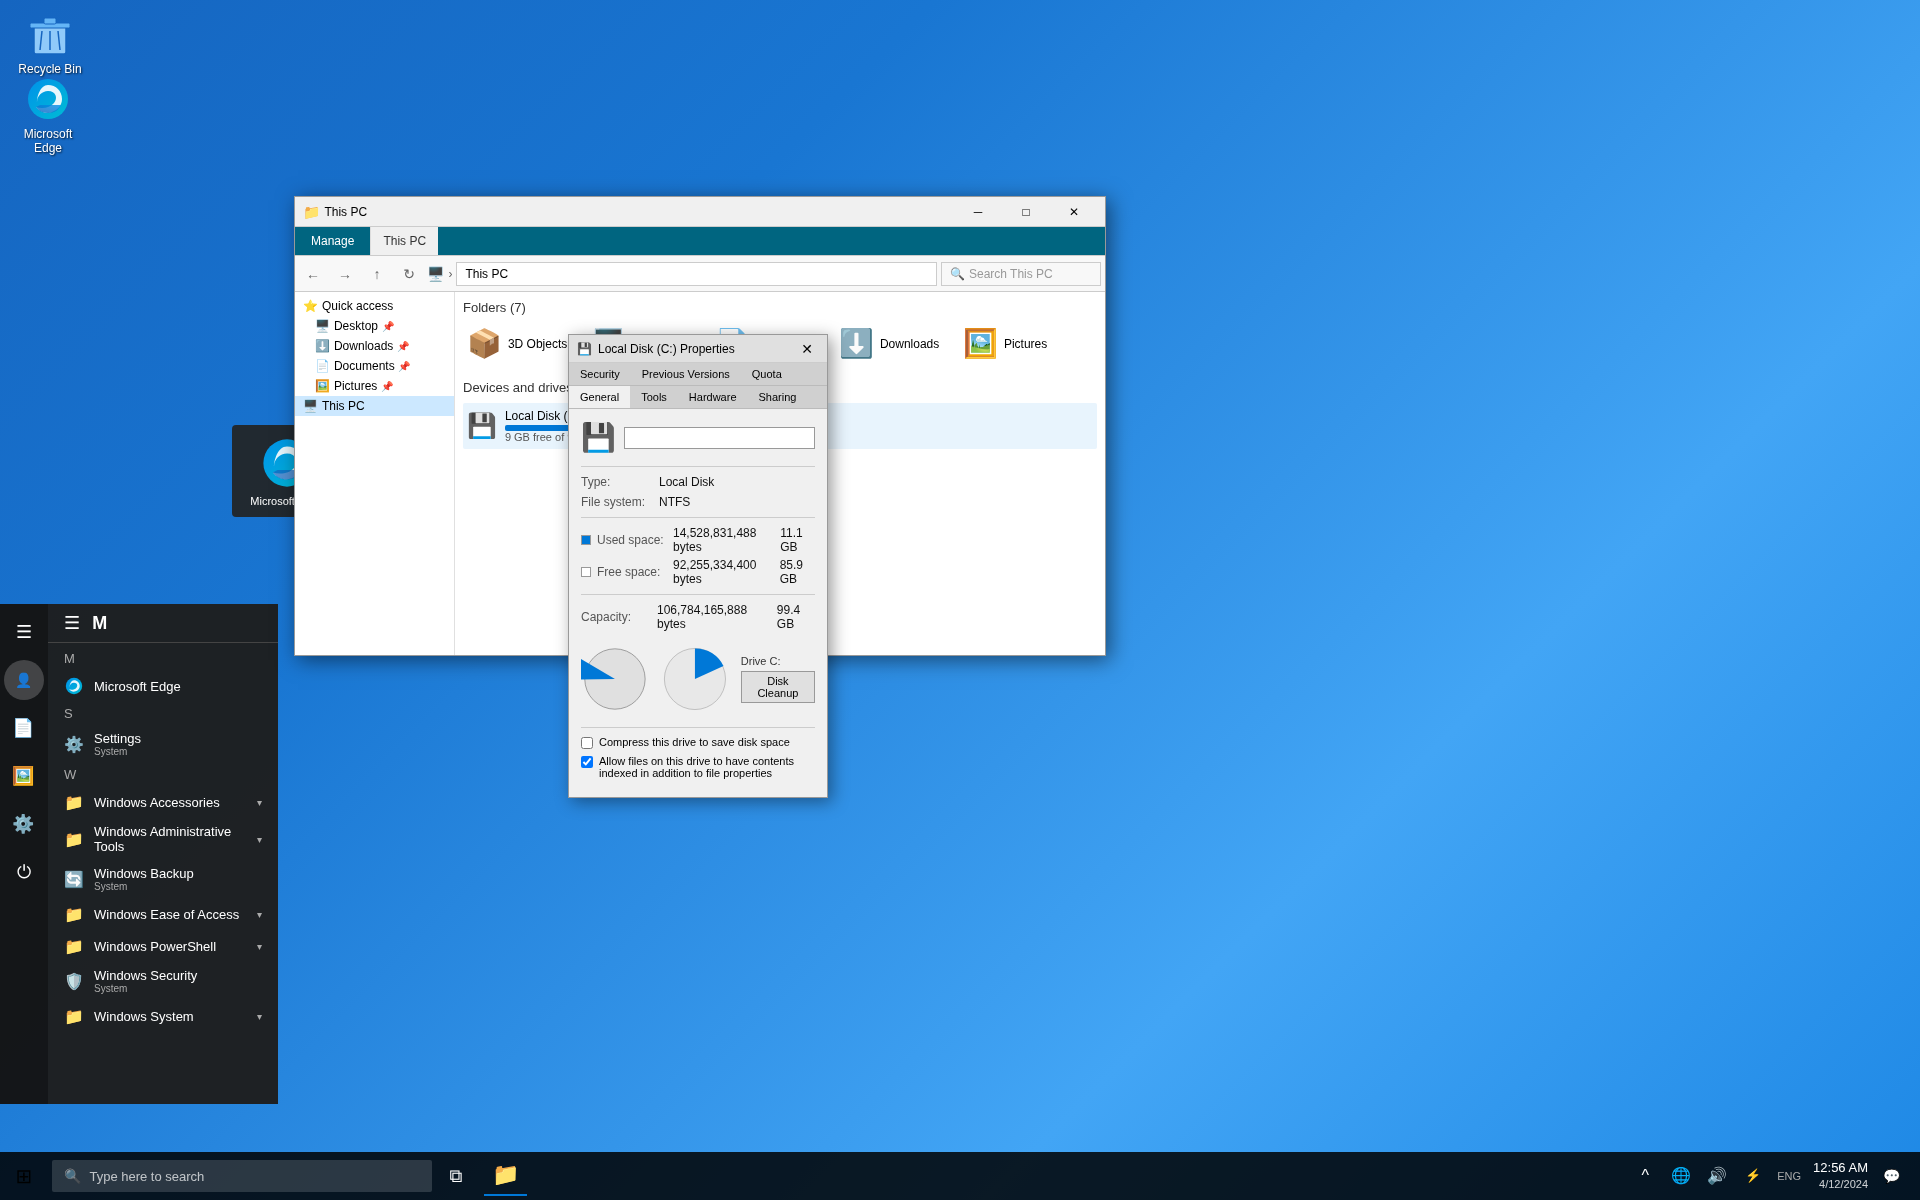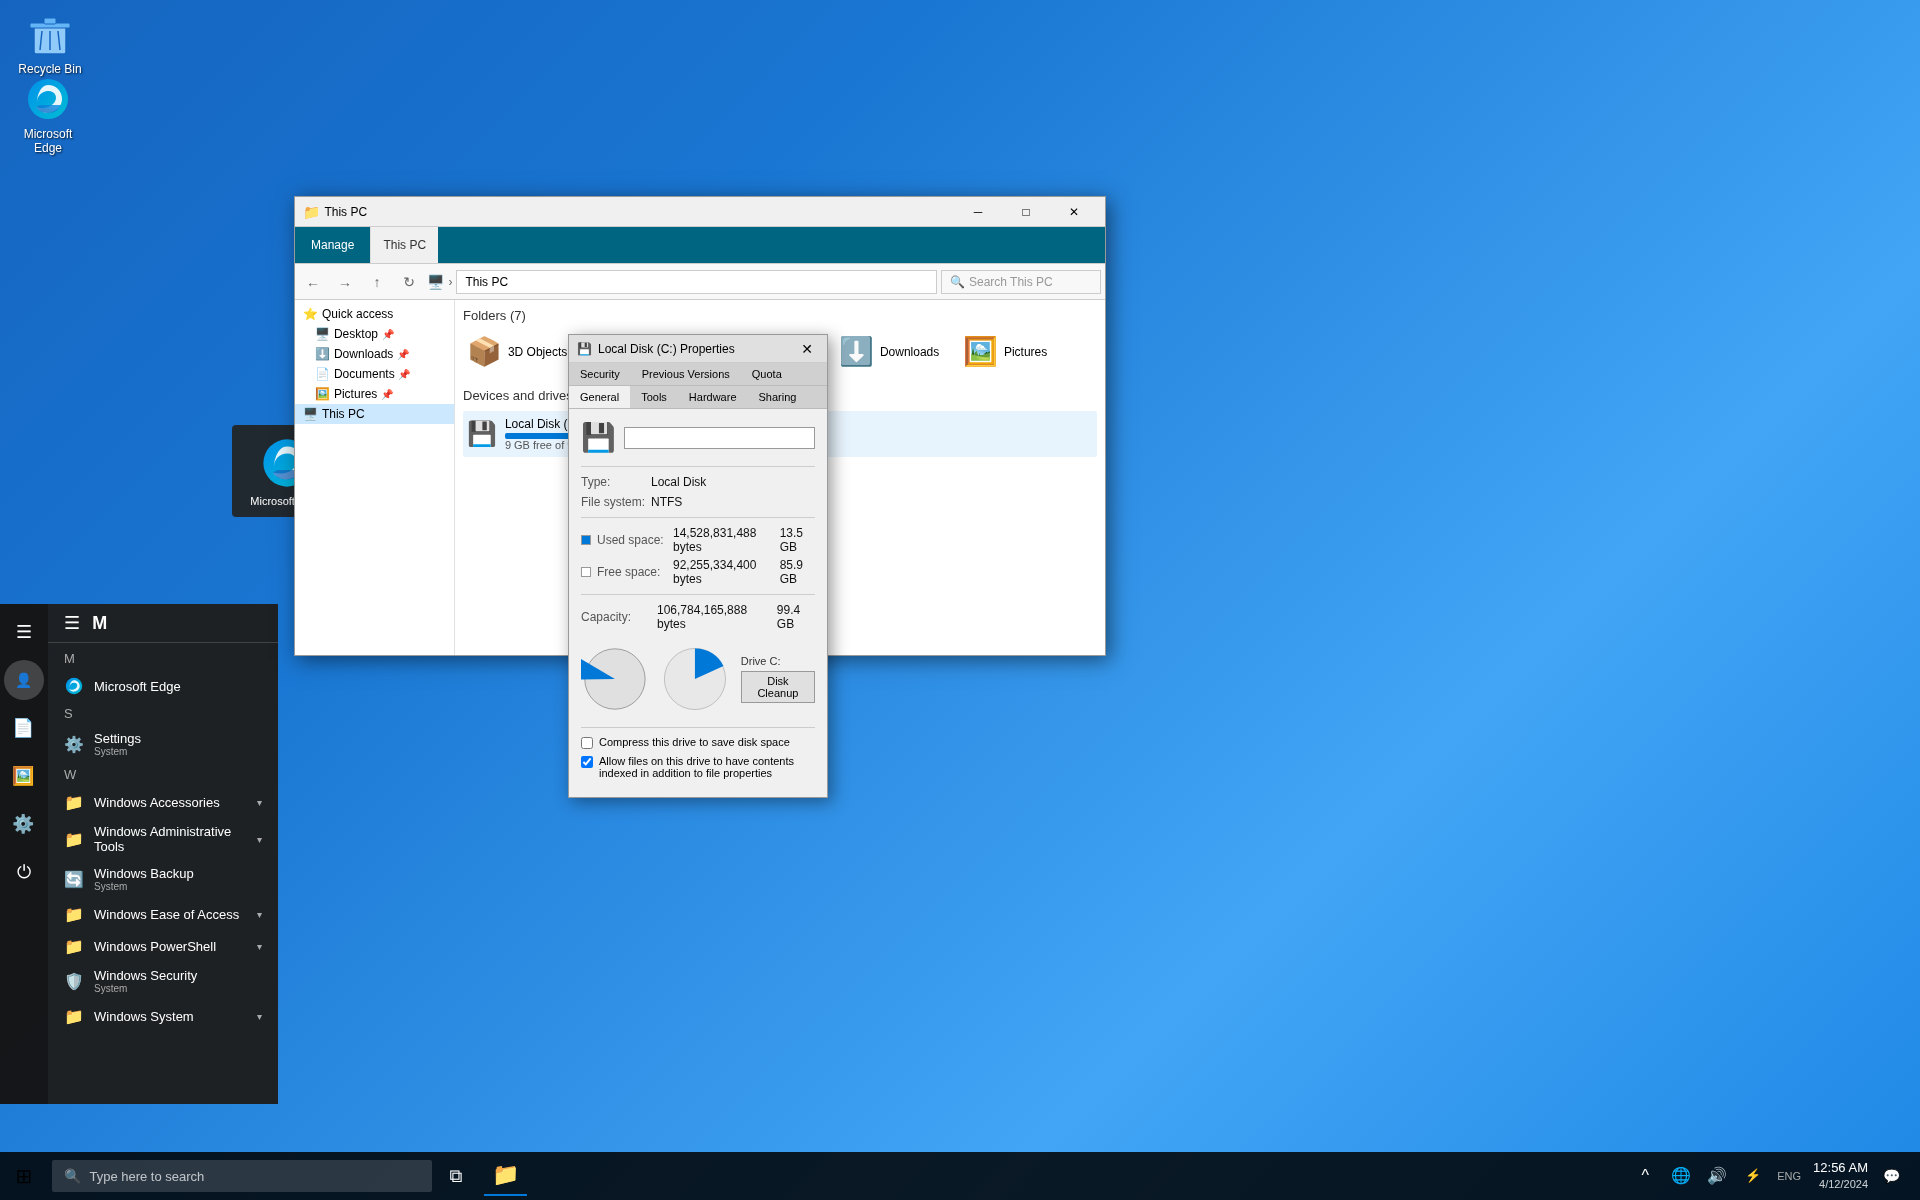--- a/index.html
+++ b/index.html
@@ -72,21 +72,21 @@
 
     .pd-tabs { display: flex; gap: 0; background: #d0d0d0; border-bottom: 1px solid #bbb; }
     .pd-tab { padding: 4px 10px; font-size: 11px; cursor: pointer; background: #d0d0d0; border: 1px solid transparent; }
     .pd-tab.active { background: #f0f0f0; border-bottom: 1px solid #f0f0f0; }
 
     .pd-body { padding: 12px; flex: 1; }
     .pd-icon-row { display: flex; align-items: center; gap: 8px; margin-bottom: 12px; }
     .pd-disk-icon { font-size: 28px; }
     .pd-name-input { flex: 1; height: 22px; border: 1px solid #999; padding: 0 4px; font-size: 12px; background: white; }
 
-    .pd-row { display: flex; margin-bottom: 6px; }
+    .pd-row { display: flex; gap: 8px; margin-bottom: 6px; }
     .pd-label { color: #555; min-width: 70px; }
     .pd-value { color: #111; }
 
     .pd-divider { border: none; border-top: 1px solid #ccc; margin: 8px 0; }
 
     .pd-usage-row { display: flex; align-items: center; gap: 6px; margin-bottom: 4px; }
     .pd-usage-dot { width: 10px; height: 10px; border: 1px solid #999; flex-shrink: 0; }
     .pd-usage-dot.used { background: #0078d7; }
     .pd-usage-dot.free { background: white; }
     .pd-cleanup-btn { float: right; padding: 3px 10px; background: #e0e0e0; border: 1px solid #999; cursor: pointer; font-size: 11px; }
@@ -265,21 +265,21 @@
       <span class="fe-title-icon">📁</span>
       <span class="fe-title-text">This PC</span>
       <div class="fe-win-btns">
         <button class="fe-win-btn">─</button>
         <button class="fe-win-btn">□</button>
         <button class="fe-win-btn close">✕</button>
       </div>
     </div>
 
     <div class="fe-ribbon">
-      <div style="display:flex; background:#006580; height:36px;">
+      <div style="display:flex; background:#006580; height:28px;">
         <div style="background:#006580;color:white;padding:0 16px;font-size:12px;display:flex;align-items:center;font-weight:500;">Manage</div>
         <div style="background:#f0f0f0;padding:0 12px;font-size:12px;display:flex;align-items:center;color:#333;border-left:1px solid #ddd;">This PC</div>
       </div>
     </div>
 
     <div class="fe-toolbar">
       <button class="fe-nav-btn">←</button>
       <button class="fe-nav-btn">→</button>
       <button class="fe-nav-btn">↑</button>
       <button class="fe-nav-btn">↻</button>
@@ -405,21 +405,21 @@
         <span class="pd-label">File system:</span>
         <span class="pd-value">NTFS</span>
       </div>
 
       <hr class="pd-divider">
 
       <div class="pd-usage-row">
         <div class="pd-usage-dot used"></div>
         <span class="pd-label">Used space:</span>
         <span class="pd-value">14,528,831,488 bytes</span>
-        <span class="pd-value" style="margin-left:8px;font-weight:500;">13.5 GB</span>
+        <span class="pd-value" style="margin-left:8px;font-weight:500;">11.1 GB</span>
       </div>
 
       <div class="pd-usage-row">
         <div class="pd-usage-dot free"></div>
         <span class="pd-label">Free space:</span>
         <span class="pd-value">92,255,334,400 bytes</span>
         <span class="pd-value" style="margin-left:8px;font-weight:500;">85.9 GB</span>
       </div>
 
       <hr class="pd-divider">

